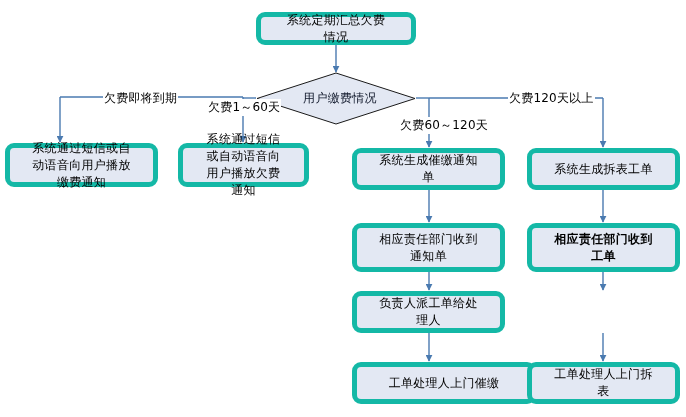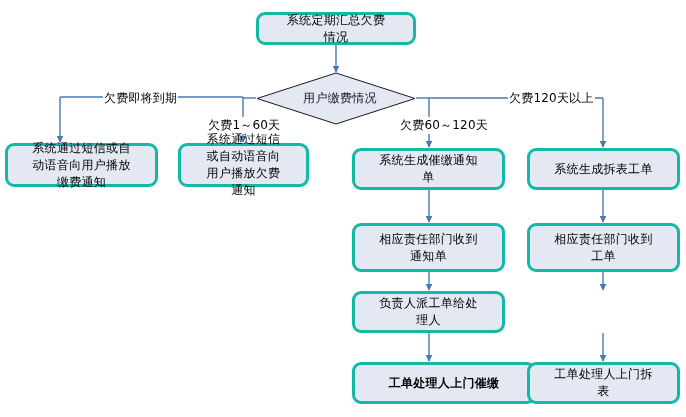--- a/index.html
+++ b/index.html
@@ -22,21 +22,21 @@
     left: 0;
     top: 0;
     width: 686px;
     height: 417px;
     pointer-events: none;
   }
   .node {
     position: absolute;
     box-sizing: border-box;
     background: #e3e8f3;
-    border: 3px solid #14b8a6;
+    border: 5px solid #14b8a6;
     border-radius: 9px;
     display: flex;
     align-items: center;
     justify-content: center;
     text-align: center;
     color: #000000;
     font-size: 12px;
     line-height: 17px;
     letter-spacing: 0.3px;
     padding: 2px 22px;
@@ -121,48 +121,48 @@
   </div>
 
   <div class="decision" style="left:256px; top:72px; width:160px; height:53px;">
     <svg width="160" height="53" viewBox="0 0 160 53" xmlns="http://www.w3.org/2000/svg">
       <polygon points="80,1 159,26.5 80,52 1,26.5" fill="#e3e8f3" stroke="#1a1a1a" stroke-width="1"></polygon>
     </svg>
     <span class="dtext">用户缴费情况</span>
   </div>
 
   <div class="edge-label" style="left:103px; top:90px;">欠费即将到期</div>
-  <div class="edge-label" style="left:207px; top:117px;">欠费1～60天</div>
+  <div class="edge-label" style="left:207px; top:99px;">欠费1～60天</div>
   <div class="edge-label" style="left:399px; top:117px;">欠费60～120天</div>
   <div class="edge-label" style="left:508px; top:90px;">欠费120天以上</div>
 
   <div class="node" style="left:5px; top:143px; width:153px; height:44px;">
     <span>系统通过短信或自动语音向用户播放缴费通知</span>
   </div>
 
   <div class="node" style="left:178px; top:143px; width:131px; height:44px;">
     <span>系统通过短信或自动语音向用户播放欠费通知</span>
   </div>
 
   <div class="node" style="left:352px; top:148px; width:153px; height:42px;">
     <span>系统生成催缴通知单</span>
   </div>
   <div class="node" style="left:352px; top:223px; width:153px; height:49px;">
     <span>相应责任部门收到通知单</span>
   </div>
   <div class="node" style="left:352px; top:291px; width:153px; height:42px;">
     <span>负责人派工单给处理人</span>
   </div>
-  <div class="node" style="left:352px; top:362px; width:184px; height:42px;font-weight:bold;">
+  <div class="node" style="left:352px; top:362px; width:184px; height:42px;">
     <span>工单处理人上门催缴</span>
   </div>
 
   <div class="node" style="left:527px; top:148px; width:153px; height:42px;">
     <span>系统生成拆表工单</span>
   </div>
-  <div class="node" style="left:527px; top:223px; width:153px; height:49px;">
+  <div class="node" style="left:527px; top:223px; width:153px; height:49px;font-weight:bold;">
     <span>相应责任部门收到工单</span>
   </div>
   <div class="node" style="left:527px; top:362px; width:153px; height:42px;">
     <span>工单处理人上门拆表</span>
   </div>
 
 </div>
 
 </body></html>

